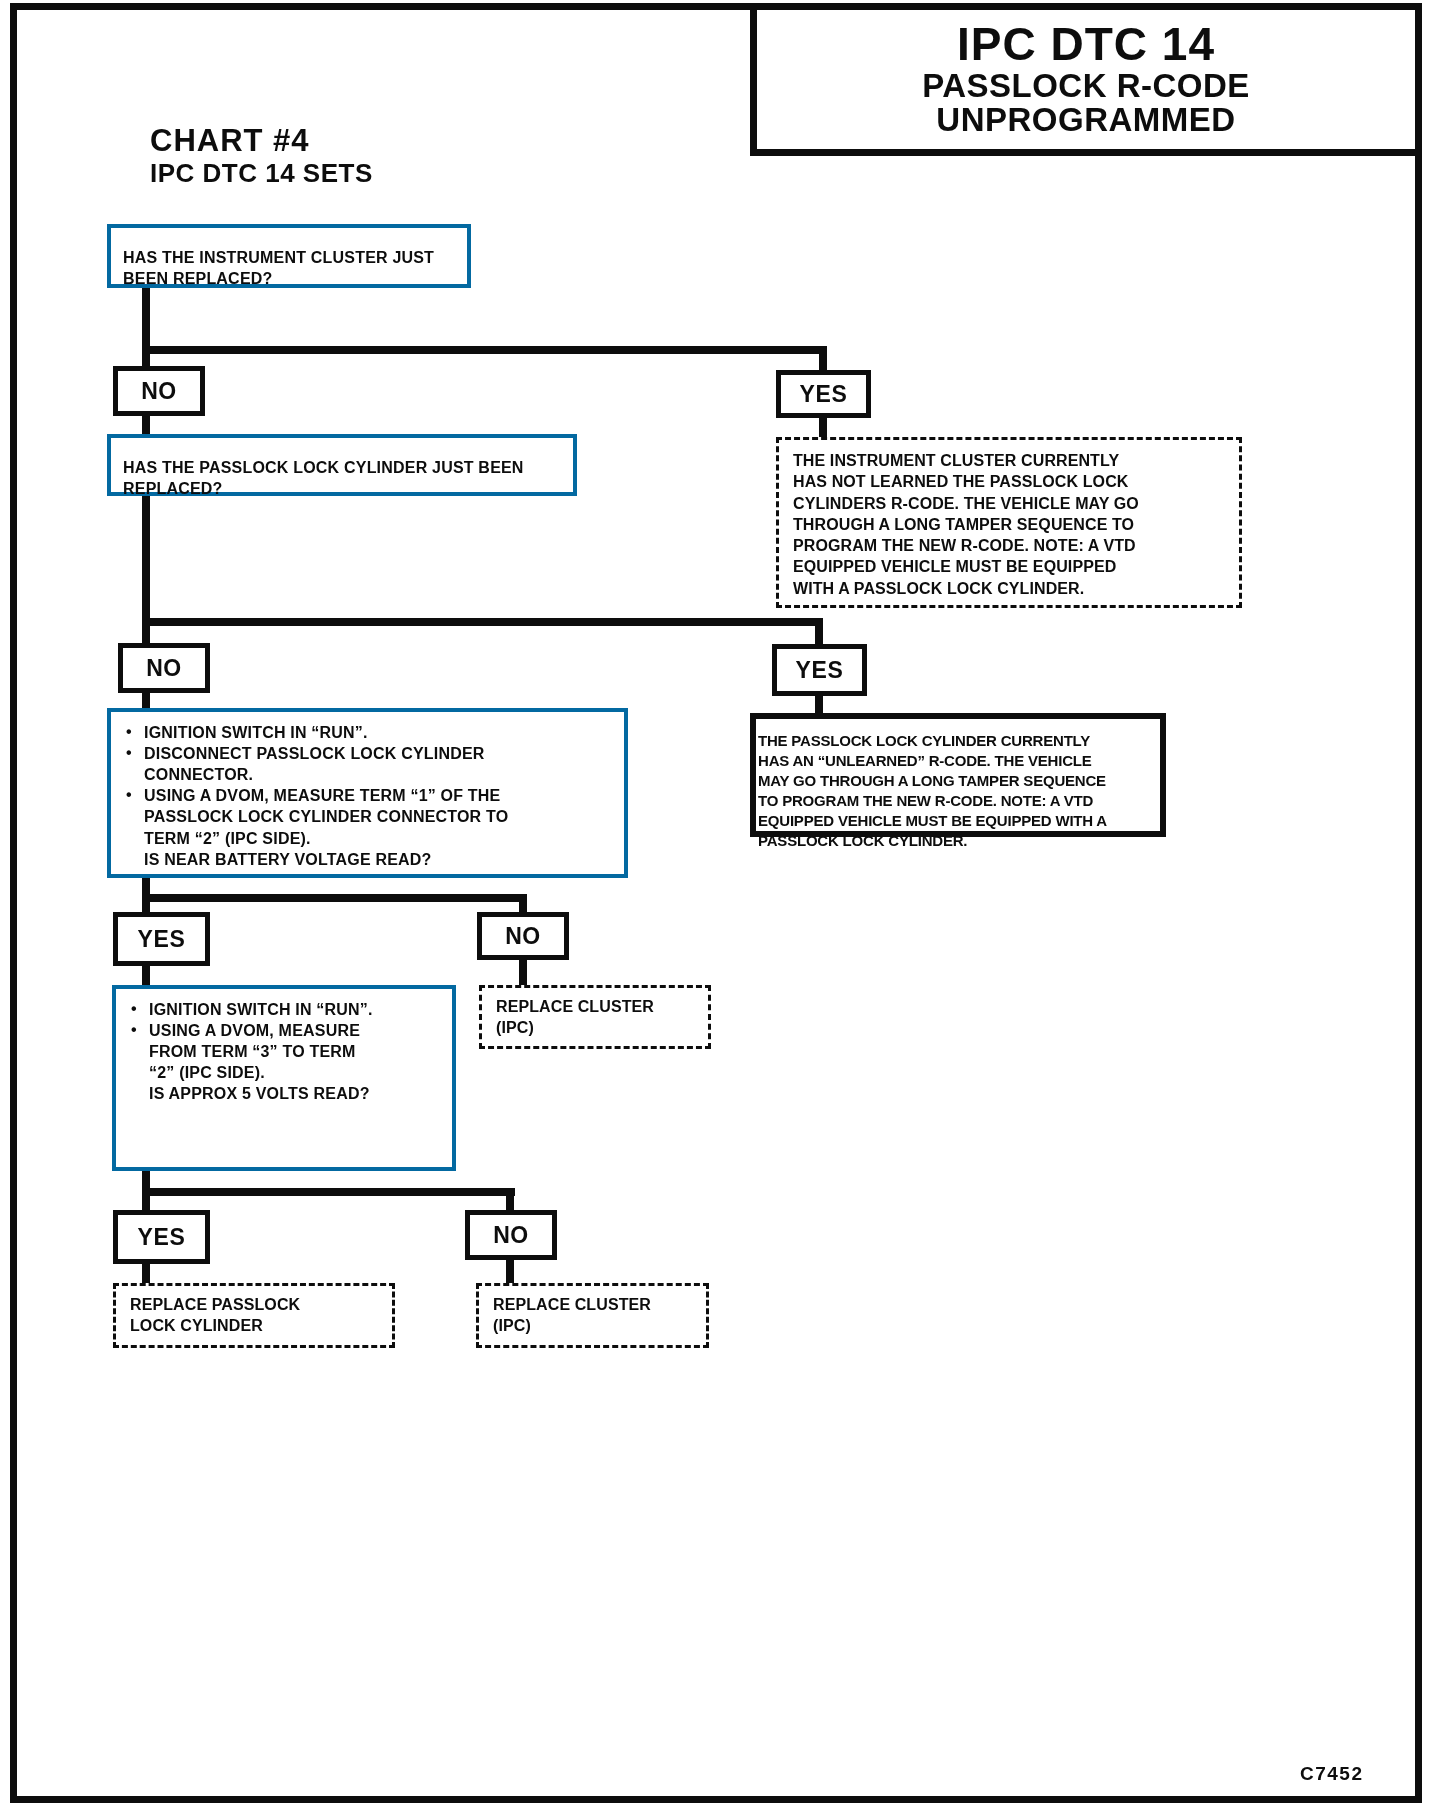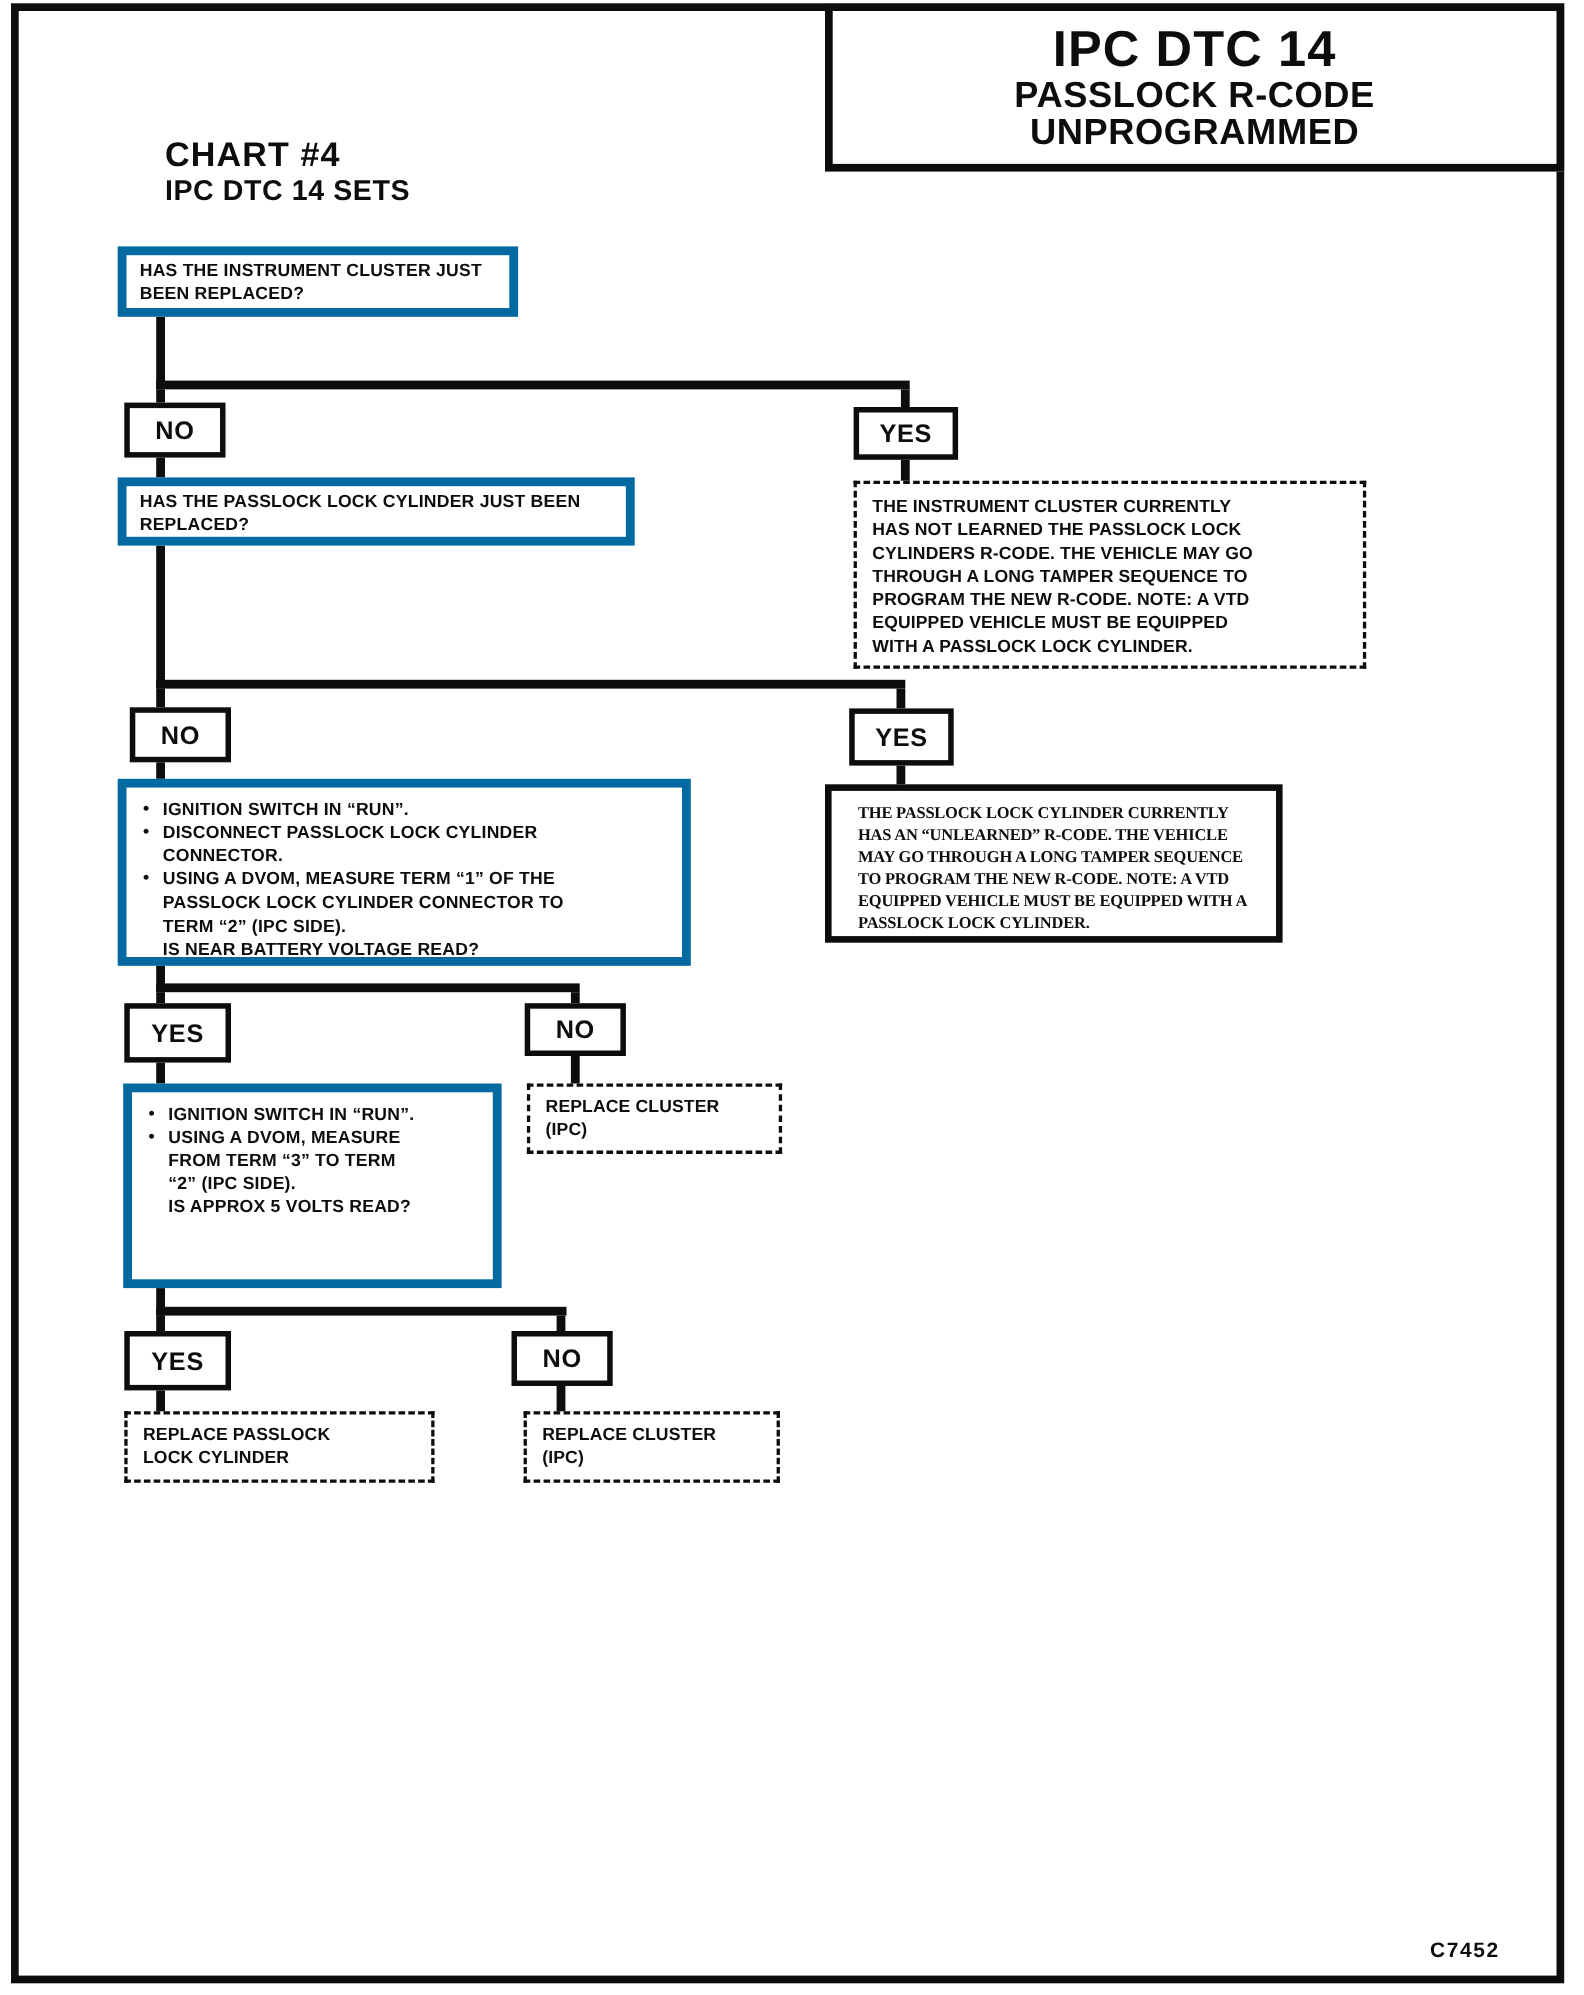--- a/index.html
+++ b/index.html
@@ -1,21 +1,21 @@
 <!DOCTYPE html>
 <html><head>
 <meta charset="utf-8">
 <style>
   html,body{margin:0;padding:0;background:#e8e8e8;}
   #page{position:relative;width:1440px;height:1814px;background:#ffffff;
         font-family:"Liberation Sans",sans-serif;color:#0d0d0d;overflow:hidden;}
   .frame{position:absolute;left:10px;top:3px;width:1412px;height:1800px;
          border:7px solid #0d0d0d;box-sizing:border-box;}
   .node{position:absolute;box-sizing:border-box;background:#ffffff;font-weight:700;}
-  .qbox{border:8px solid #0369a1;font-size:16px;line-height:1.32;padding:4px 8px 6px 12px;
+  .qbox{border:4px solid #0369a1;font-size:16px;line-height:1.32;padding:19px 8px 6px 12px;
         letter-spacing:.2px;}
   .pre{white-space:pre-line;}
   .label-box{border:5px solid #0d0d0d;display:flex;align-items:center;justify-content:center;
              font-size:23px;letter-spacing:.6px;}
   .dotted{border:3px dashed #0d0d0d;}
   .infobox{font-size:16px;line-height:1.33;padding:10px 10px 8px 14px;letter-spacing:.1px;}
   .infobox .ln{white-space:nowrap;}
   .solid-heavy{border:6px solid #0d0d0d;}
   .bullets{list-style:none;margin:0;padding:0;}
   .bullets li{position:relative;padding-left:21px;white-space:pre-line;}
@@ -107,21 +107,21 @@
         <li>IGNITION SWITCH IN “RUN”.</li>
         <li>DISCONNECT PASSLOCK LOCK CYLINDER
 CONNECTOR.</li>
         <li>USING A DVOM, MEASURE TERM “1” OF THE
 PASSLOCK LOCK CYLINDER CONNECTOR TO
 TERM “2” (IPC SIDE).</li>
       </ul>
     <div class="q-line">IS NEAR BATTERY VOLTAGE READ?</div>
   </div>
 
-  <div class="node solid-heavy infobox" style="left:750px;top:713px;width:416px;height:144px;font-size:15px;letter-spacing:-0.2px;padding:12px 8px 8px 24px;font-family:Liberation Serif, serif;">
+  <div class="node solid-heavy infobox" style="left:750px;top:713px;width:416px;height:124px;font-size:15px;letter-spacing:-0.2px;padding:12px 8px 8px 2px;">
     <div class="lines">
         <div class="ln">THE PASSLOCK LOCK CYLINDER CURRENTLY</div>
         <div class="ln">HAS AN “UNLEARNED” R-CODE. THE VEHICLE</div>
         <div class="ln">MAY GO THROUGH A LONG TAMPER SEQUENCE</div>
         <div class="ln">TO PROGRAM THE NEW R-CODE. NOTE: A VTD</div>
         <div class="ln">EQUIPPED VEHICLE MUST BE EQUIPPED WITH A</div>
         <div class="ln">PASSLOCK LOCK CYLINDER.</div>
       </div>
   </div>
 

